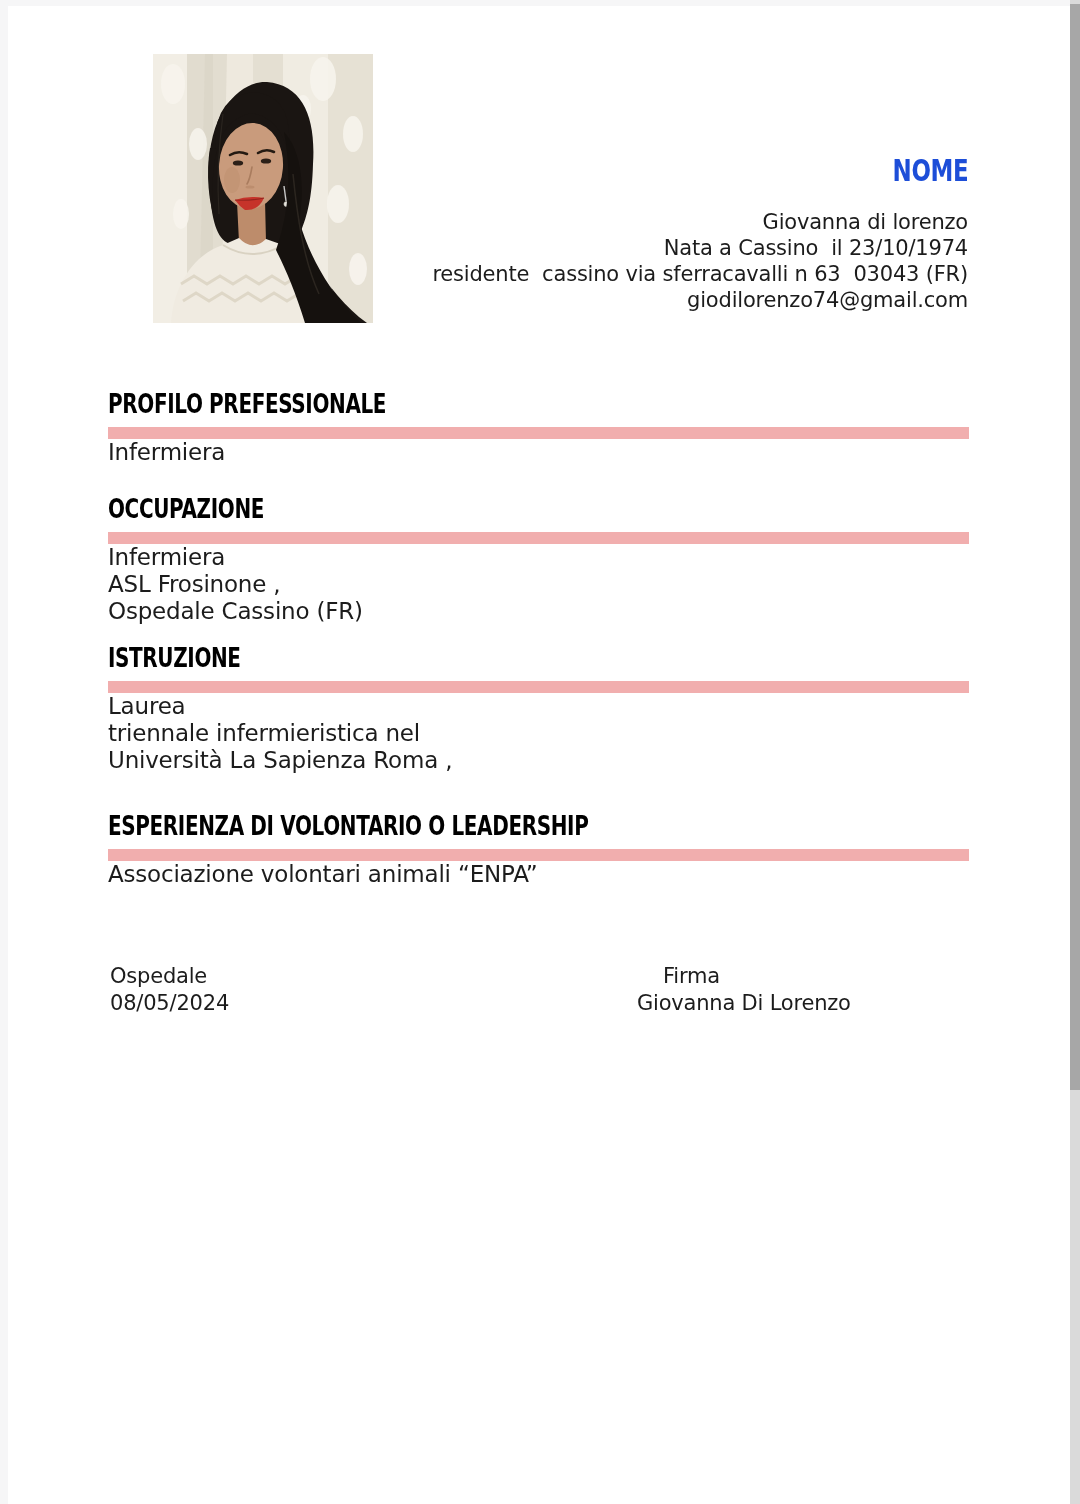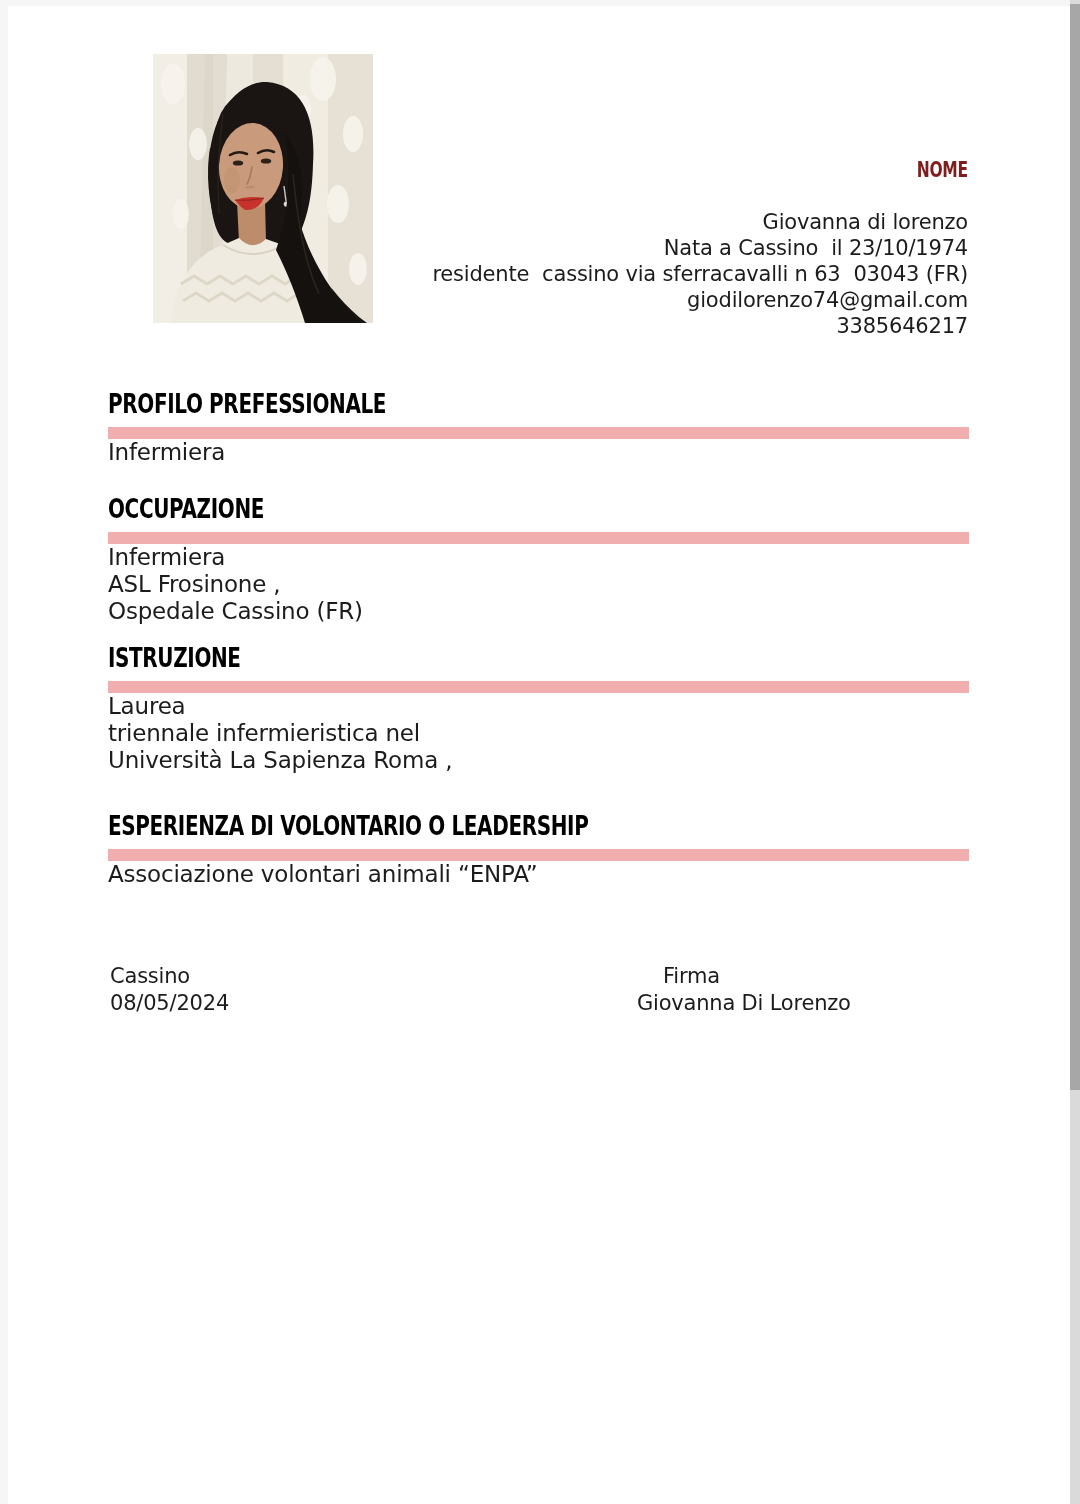--- a/index.html
+++ b/index.html
@@ -7,22 +7,22 @@
     width:1080px;height:1504px;position:relative;background:#ffffff;
     font-family:"DejaVu Sans", sans-serif;color:#1c1c1c;overflow:hidden;
   }
   .gutter-top{position:absolute;left:0;top:0;width:1080px;height:6px;}
   .gutter-left{position:absolute;left:0;top:0;width:8px;height:1504px;}
   .scrollbar-track{position:absolute;left:1070px;top:0;width:10px;height:1504px;}
   .scrollbar-thumb{position:absolute;left:0;top:4px;width:10px;height:1086px;}
 
   .photo{position:absolute;left:153px;top:54px;width:220px;height:269px;overflow:hidden;}
 
-  .nome{position:absolute;right:112px;top:153px;font-size:21px;font-weight:bold;
-        line-height:34px;color:#7f1d1d;text-align:right;}
+  .nome{position:absolute;right:112px;top:153px;font-size:31px;font-weight:bold;
+        line-height:34px;color:#1d4ed8;text-align:right;}
   .cond{display:inline-block;transform:scaleX(0.74);white-space:nowrap;letter-spacing:-0.5px;}
   .cond-l{transform-origin:0 50%;}
   .cond-r{transform-origin:100% 50%;}
 
   .contact{position:absolute;right:112px;top:209px;text-align:right;
            font-size:21px;line-height:26px;letter-spacing:-0.2px;}
   .contact div{white-space:pre-wrap;}
 
   .section{position:absolute;left:108px;width:861px;}
   .section-title{font-size:27px;line-height:34px;font-weight:bold;color:#000;}
@@ -107,21 +107,20 @@
 
 <div class="nome">
   <span class="cond cond-r">NOME</span>
 </div>
 
 <div class="contact">
   <div>Giovanna di lorenzo</div>
   <div>Nata a Cassino  il 23/10/1974</div>
   <div>residente  cassino via sferracavalli n 63  03043 (FR)</div>
   <div>giodilorenzo74@gmail.com</div>
-  <div>3385646217</div>
 </div>
 
 <div class="section" style="top:387px">
   <div class="section-title">
     <span class="cond cond-l">PROFILO PREFESSIONALE</span>
   </div>
   <div class="accent-bar" style="background: rgb(241, 174, 174);"></div>
   <div class="section-body">
     <div>Infermiera</div>
   </div>
@@ -155,21 +154,21 @@
   <div class="section-title">
     <span class="cond cond-l">ESPERIENZA DI VOLONTARIO O LEADERSHIP</span>
   </div>
   <div class="accent-bar" style="background: rgb(241, 174, 174);"></div>
   <div class="section-body">
     <div>Associazione volontari animali “ENPA”</div>
   </div>
 </div>
 
 <div class="footer-left">
-  <div>Cassino</div>
+  <div>Ospedale</div>
   <div>08/05/2024</div>
 </div>
 <div class="footer-right">
   <div class="sig-label">Firma</div>
   <div>Giovanna Di Lorenzo</div>
 </div>
 
 <div class="scrollbar-track" style="background: rgb(218, 218, 218);">
   <div class="scrollbar-thumb" style="background: rgb(167, 167, 167);"></div>
 </div>

